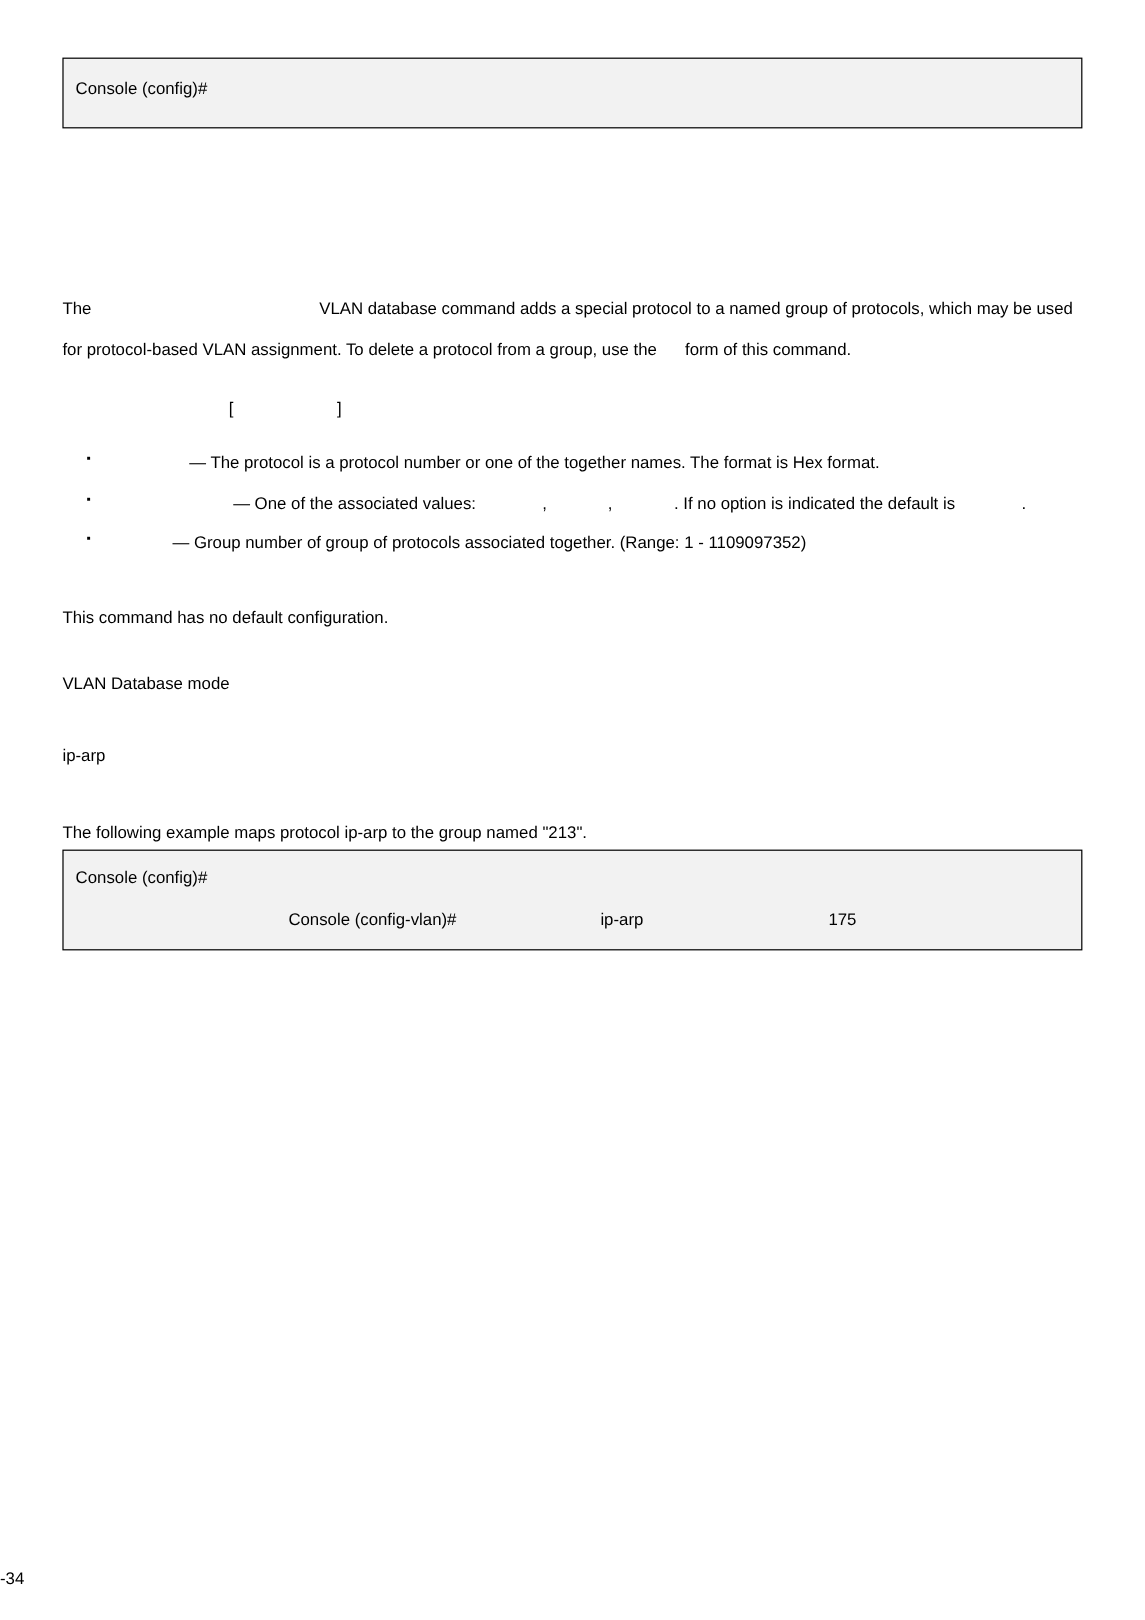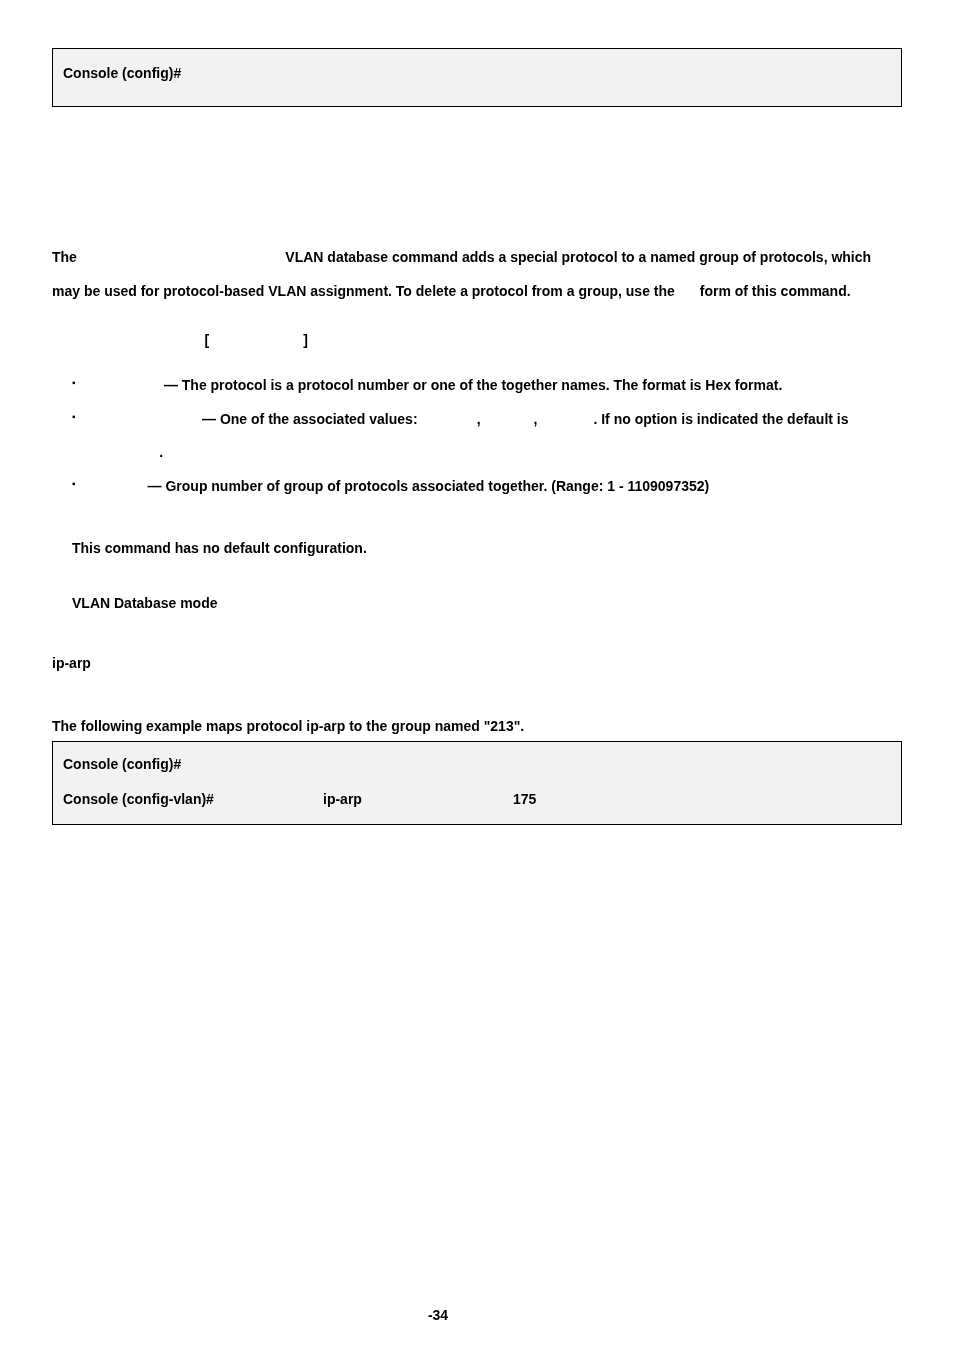--- a/index.html
+++ b/index.html
@@ -1,15 +1,15 @@
 <!DOCTYPE html>
 <html><head>
 <meta charset="utf-8">
 <style>
-  * { margin: 0; padding: 0; box-sizing: border-box; font-weight: bold; }
+  * { margin: 0; padding: 0; box-sizing: border-box; }
   html, body { width: 954px; height: 1350px; }
   body {
     font-family: Arial, Helvetica, sans-serif;
     font-size: 14px;
     color: #000;
     background: #fff;
     padding: 48px 52px 30px 52px;
     line-height: 1.5;
     position: relative;
   }
@@ -28,39 +28,38 @@
   ul.params li { position: relative; padding-left: 46px; line-height: 2.4; margin-bottom: 0px; }
   ul.params li::before {
     content: "▪";
     position: absolute;
     left: 14px;
     top: 0;
     font-size: 10px;
     line-height: 2.8;
   }
   .sect { margin-top: 34px; }
-  .sect-body { margin-top: 2px; margin-left: 20px; }
+  .sect-body { margin-top: 2px; }
   .reserved { margin-top: 10px; line-height: 2.2; }
   .example-desc { margin-top: 38px; margin-bottom: 4px; }
   .codebox2 {
     border: 1px solid #000;
     background: #f2f2f2;
     padding: 12px 10px 14px 10px;
   }
   .codebox2 .row { display: flex; margin-bottom: 14px; }
-  .codebox2 .row:last-child { margin-bottom: 0; }
+  .codebox2 .row:last-child { margin-bottom: 0; justify-content: center; }
   .codebox2 .c1 { width: 260px; }
   .codebox2 .c2 { width: 190px; }
   .codebox2 .c3 { }
   .pagenum {
     position: absolute;
     bottom: 24px;
     left: 0;
     width: 876px;
-    text-align: center;
     font-size: 14px;
   }
   .inv { color: transparent; }
 </style>
 </head>
 <body>
 
 <div class="codebox">
   <div class="line">Console (config)#</div>
 </div>

